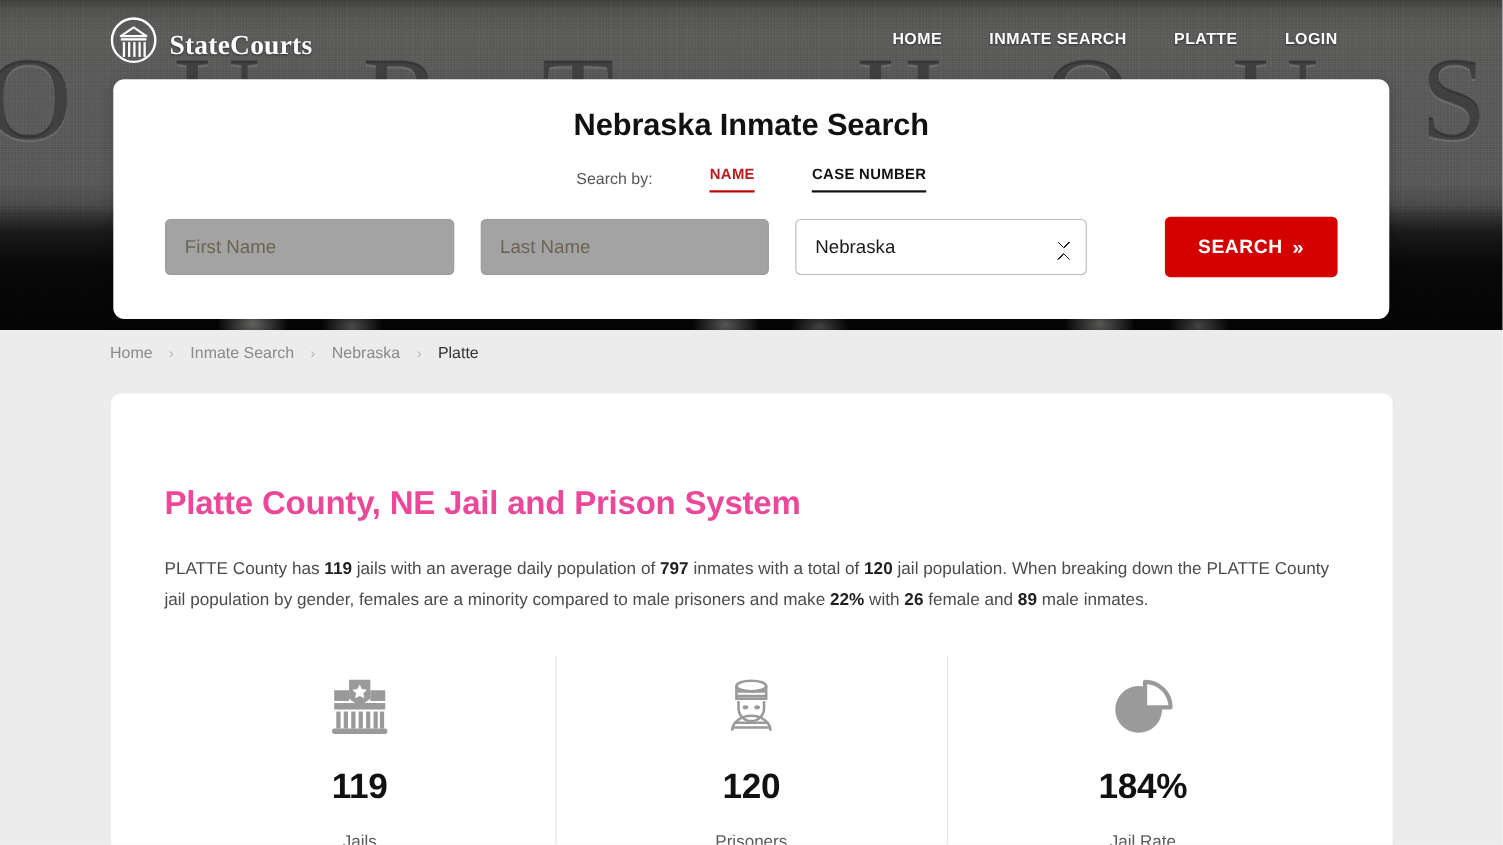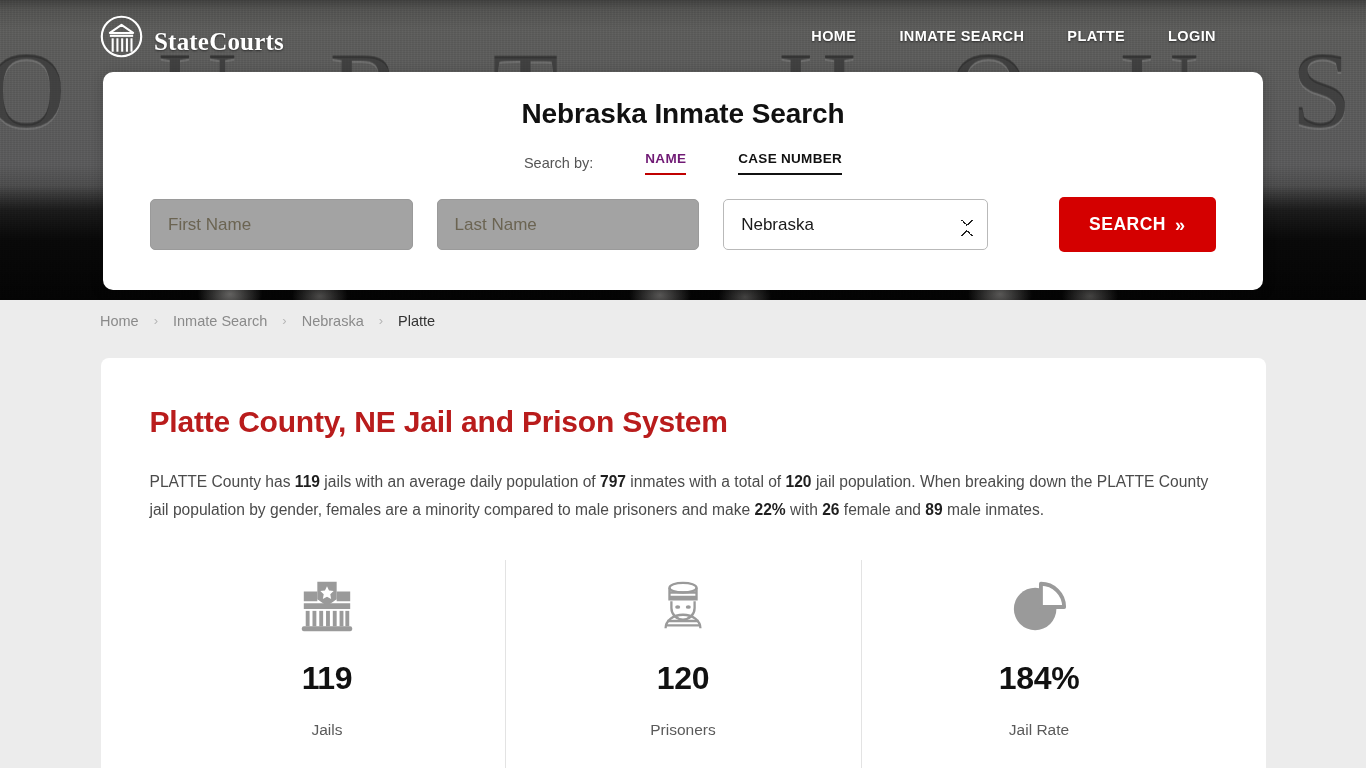--- a/index.html
+++ b/index.html
@@ -148,21 +148,21 @@
     gap: 52px;
   }
   .search-by-label { font-size: 14.5px; color: #555555; }
   .tab {
     font-size: 13.5px;
     font-weight: bold;
     letter-spacing: 0.3px;
     padding-bottom: 7px;
     cursor: pointer;
   }
-  .tab.active { color: #701a75; border-bottom: 2px solid #c00000; }
+  .tab.active { color: #b91c1c; border-bottom: 2px solid #c00000; }
   .tab.inactive { color: #111111; border-bottom: 2px solid #111111; }
 
   .form-row {
     margin-top: 22px;
     display: flex;
     align-items: center;
     gap: 24px;
   }
   .field {
     height: 51px;
@@ -238,22 +238,23 @@
     width: 1165px;
     margin: 0 auto;
     background: #ffffff;
     border-radius: 8px;
     padding: 47px 49px 0 49px;
     min-height: 411px;
   }
   .page-title {
     font-size: 30px;
     font-weight: bold;
-    color: #b91c1c;
+    color: #ec4899;
     letter-spacing: -0.2px;
+    margin-top: 36px;
   }
   .intro {
     margin-top: 29px;
     font-size: 15.6px;
     line-height: 28px;
     color: #4b4b4b;
     max-width: 1066px;
   }
   .intro b { color: #1f1f1f; font-weight: bold; }
 

